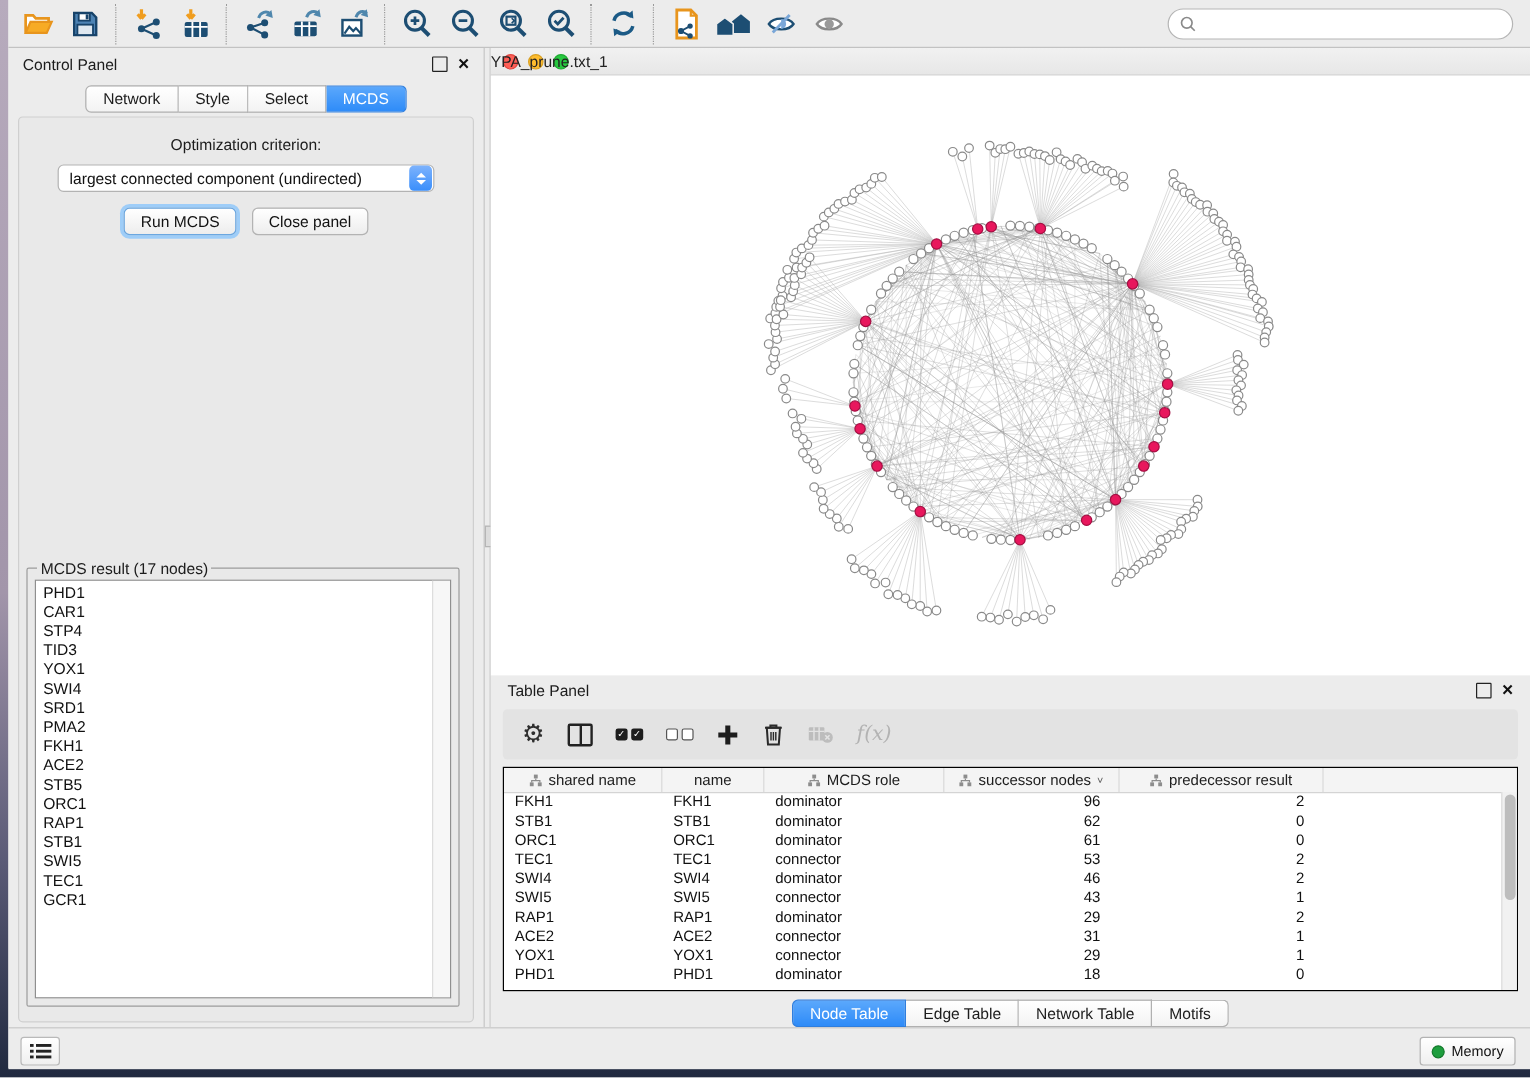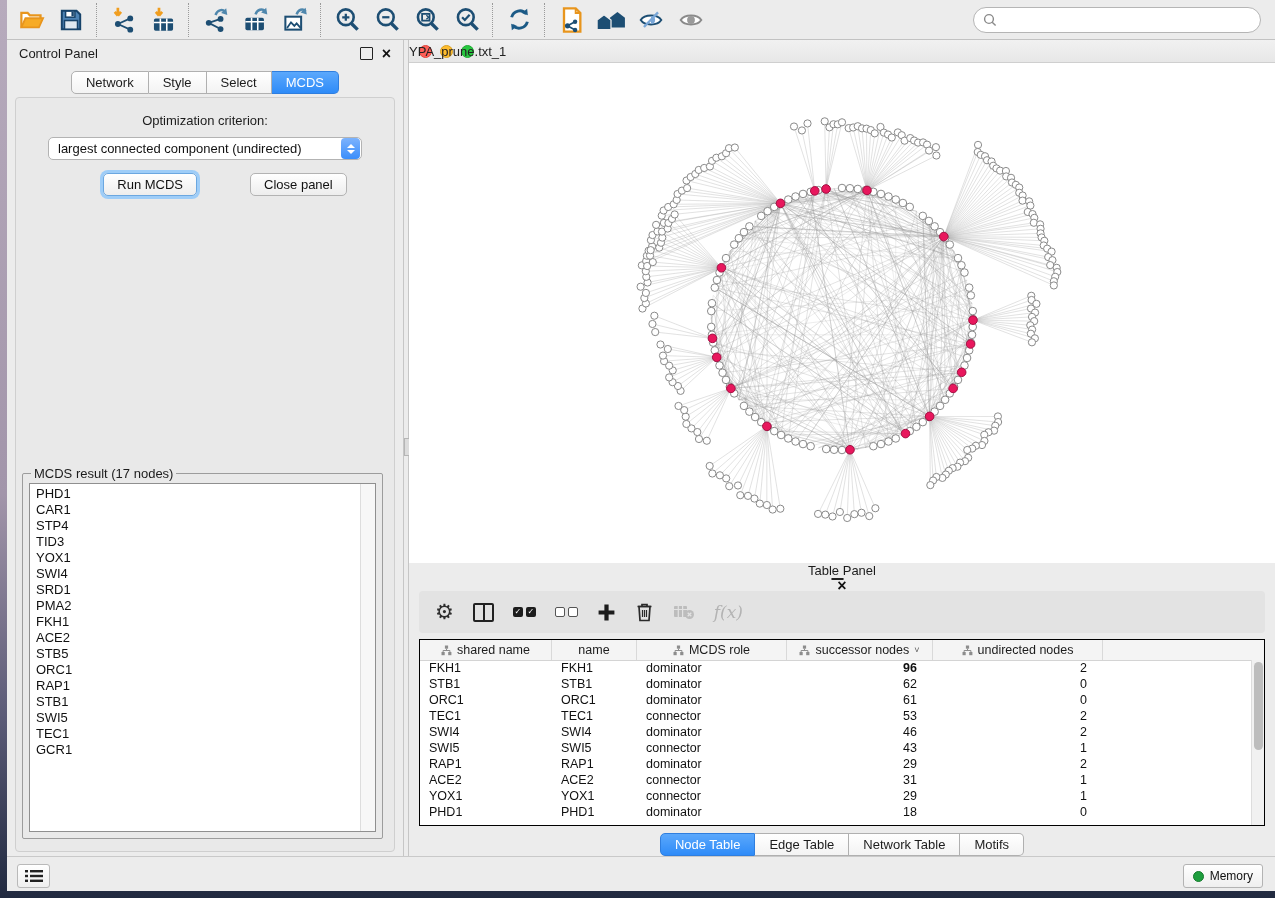--- a/index.html
+++ b/index.html
@@ -38,40 +38,40 @@
   .dropdown{margin:9px auto 0 auto;width:314px;height:23px;background:#fff;border:1px solid #b3b3b3;border-radius:5px;
             display:flex;align-items:center;position:relative;box-sizing:border-box;}
   .dropdown .val{flex:1;font-size:13px;color:#111;padding-left:9px;white-space:nowrap;overflow:hidden;}
   .dd-stepper{width:19px;height:21px;border-radius:4px;background:linear-gradient(#7db3fd,#3a8efb);margin-right:1px;
               display:flex;flex-direction:column;align-items:center;justify-content:center;gap:2px;}
   .dd-stepper i{display:block;width:0;height:0;border-left:4px solid transparent;border-right:4px solid transparent;}
   .dd-stepper i.up{border-bottom:4px solid #fff;}
   .dd-stepper i.down{border-top:4px solid #fff;}
   .btn-row{margin-top:13px;display:flex;justify-content:center;gap:13px;}
   .mac-btn{height:23px;padding:0 13px;background:linear-gradient(#ffffff,#ededed);border:1px solid #b3b3b3;border-radius:5px;
-           font-size:13px;color:#111;display:flex;align-items:center;font-family:"Liberation Sans",sans-serif;margin-left:40px;}
+           font-size:13px;color:#111;display:flex;align-items:center;font-family:"Liberation Sans",sans-serif;}
   .mac-btn.focus{box-shadow:0 0 0 3px #9ecdf8;border-color:#6ba7e0;}
   .mcds-group{position:absolute;left:6px;right:11px;top:368px;bottom:12px;border:1px solid #9c9c9c;margin:0;padding:0;border-radius:2px;}
   .mcds-group legend{font-size:13px;color:#1c1c1c;margin-left:8px;padding:0 3px;}
   .mcds-listwrap{position:absolute;left:6px;right:6px;top:2px;bottom:6px;background:#fff;border:1px solid #8f8f8f;}
   .mcds-list{position:absolute;left:0;top:0;right:14px;bottom:0;overflow:hidden;padding:2px 0 0 6px;}
   .mcds-list .item{font-size:13px;line-height:16px;color:#111;}
   .mcds-scroll{position:absolute;right:0;top:0;bottom:0;width:14px;background:#f7f7f7;border-left:1px solid #ddd;}
   
   .net-titlebar{position:absolute;left:0;top:0;right:0;height:23px;background:linear-gradient(#f1f1f1,#e7e7e7);
                 border-bottom:1px solid #cfcfcf;display:flex;align-items:center;padding:0 10px;box-sizing:border-box;}
   .tl{width:13px;height:13px;border-radius:50%;margin-right:8px;flex:none;}
   .tl.red{background:#ff5f57;border:1px solid #e0443e;box-sizing:border-box;}
   .tl.yellow{background:#febc2e;border:1px solid #d9a022;box-sizing:border-box;}
   .tl.green{background:#28c840;border:1px solid #1eab31;box-sizing:border-box;}
   .net-title{position:absolute;left:0;right:0;font-size:13px;color:#222;}
   .net-canvas{position:absolute;left:0;top:23px;width:866px;height:500px;background:#fff;overflow:hidden;}
   
   #table-panel{position:absolute;left:0;top:523px;right:0;bottom:0;background:#ececec;}
-  .tp-header{position:absolute;left:0;top:0;right:0;height:25px;display:flex;align-items:center;padding:0 14px;box-sizing:border-box;font-size:13px;color:#1c1c1c;flex-direction:column;}
+  .tp-header{position:absolute;left:0;top:0;right:0;height:25px;display:flex;align-items:center;padding:0 14px;box-sizing:border-box;font-size:13px;color:#1c1c1c;}
   .tp-toolbar{position:absolute;left:10px;right:10px;top:28px;height:42px;background:#e3e3e3;border-radius:4px;
               display:flex;align-items:center;gap:19px;padding-left:16px;box-sizing:border-box;}
   .tpi{display:flex;align-items:center;justify-content:center;color:#333;}
   .gear-glyph{font-size:21px;color:#2e2e2e;line-height:20px;}
   .cols-glyph{width:17px;height:15px;border:2px solid #222;border-radius:2px;position:relative;}
   .cols-glyph:after{content:"";position:absolute;left:50%;top:0;bottom:0;width:2px;background:#222;}
   .chk{width:10px;height:10px;background:#1d1d1d;border-radius:2px;color:#fff;font-size:8px;line-height:10px;text-align:center;display:inline-block;}
   .unchk{width:10px;height:10px;border:1.5px solid #555;border-radius:2px;background:#fff;display:inline-block;box-sizing:border-box;}
   .pair{display:flex;gap:3px;}
   .fx{font-family:"DejaVu Serif",serif;font-style:italic;font-size:17px;color:#b3b3b3;}
@@ -1256,30 +1256,30 @@
                   <span>successor nodes</span>
                   <span class="sort">˅</span>
                 </div>
                 <div class="th" style="width: 170px;">
                   <svg width="11" height="11" viewBox="0 0 11 11" class="hier">
                     <rect x="3.9" y="0.5" width="3.2" height="3.2" fill="#8d8d8d"></rect>
                     <rect x="0.5" y="7" width="3.2" height="3.2" fill="#8d8d8d"></rect>
                     <rect x="7.2" y="7" width="3.2" height="3.2" fill="#8d8d8d"></rect>
                     <path d="M5.5 3.7v1.8M2.1 7V5.5h6.8V7" fill="none" stroke="#8d8d8d" stroke-width="1"></path>
                   </svg>
-                  <span>undirected nodes</span>
+                  <span>predecessor result</span>
                 </div>
                 <div class="th" style="flex: 1 1 0%; border-right: none;"></div>
               </div>
           <div class="tbl-body">
                 <div class="tr">
                   <div class="td l" style="width: 132px;">FKH1</div>
                   <div class="td l" style="width: 85px;">FKH1</div>
                   <div class="td l" style="width: 150px;">dominator</div>
-                  <div class="td r" style="width: 146px; font-weight: bold;">96</div>
+                  <div class="td r" style="width: 146px;">96</div>
                   <div class="td r" style="width: 170px;">2</div>
                 </div>
                 <div class="tr">
                   <div class="td l" style="width: 132px;">STB1</div>
                   <div class="td l" style="width: 85px;">STB1</div>
                   <div class="td l" style="width: 150px;">dominator</div>
                   <div class="td r" style="width: 146px;">62</div>
                   <div class="td r" style="width: 170px;">0</div>
                 </div>
                 <div class="tr">

